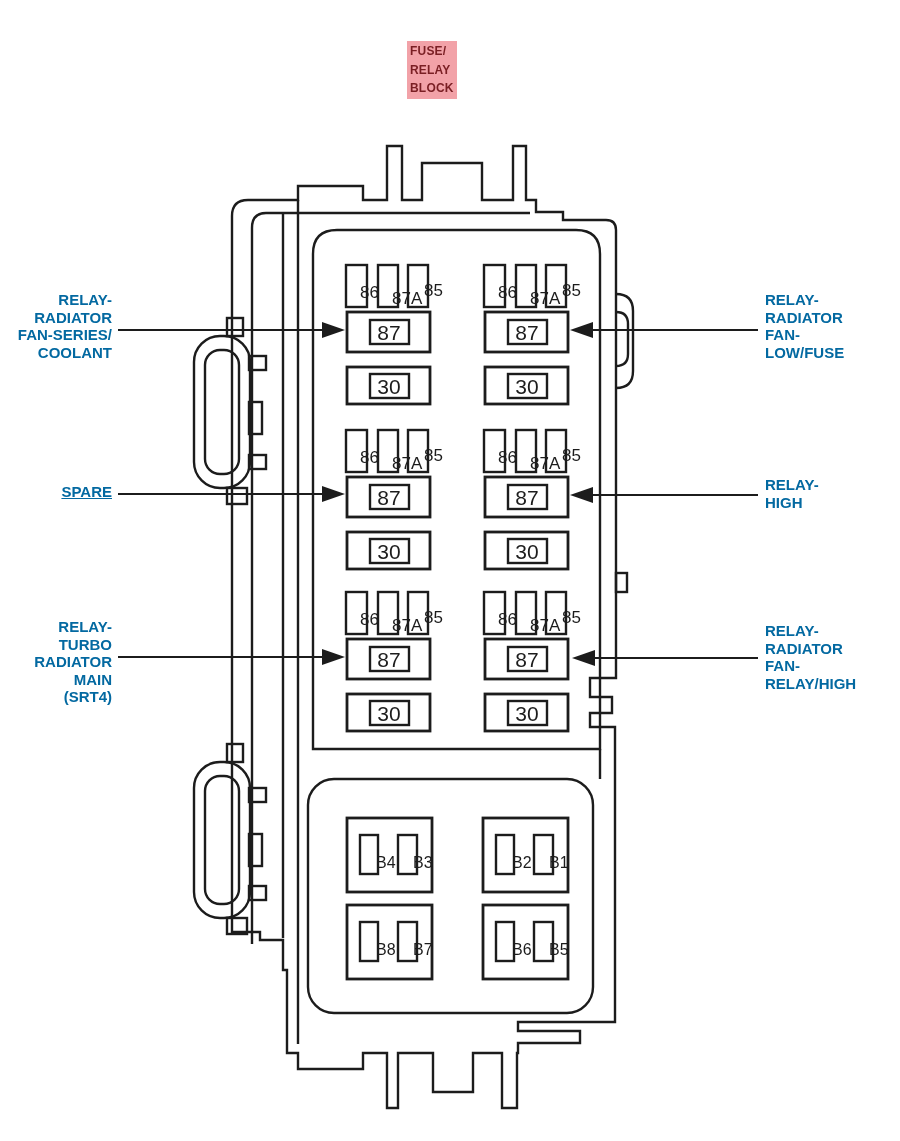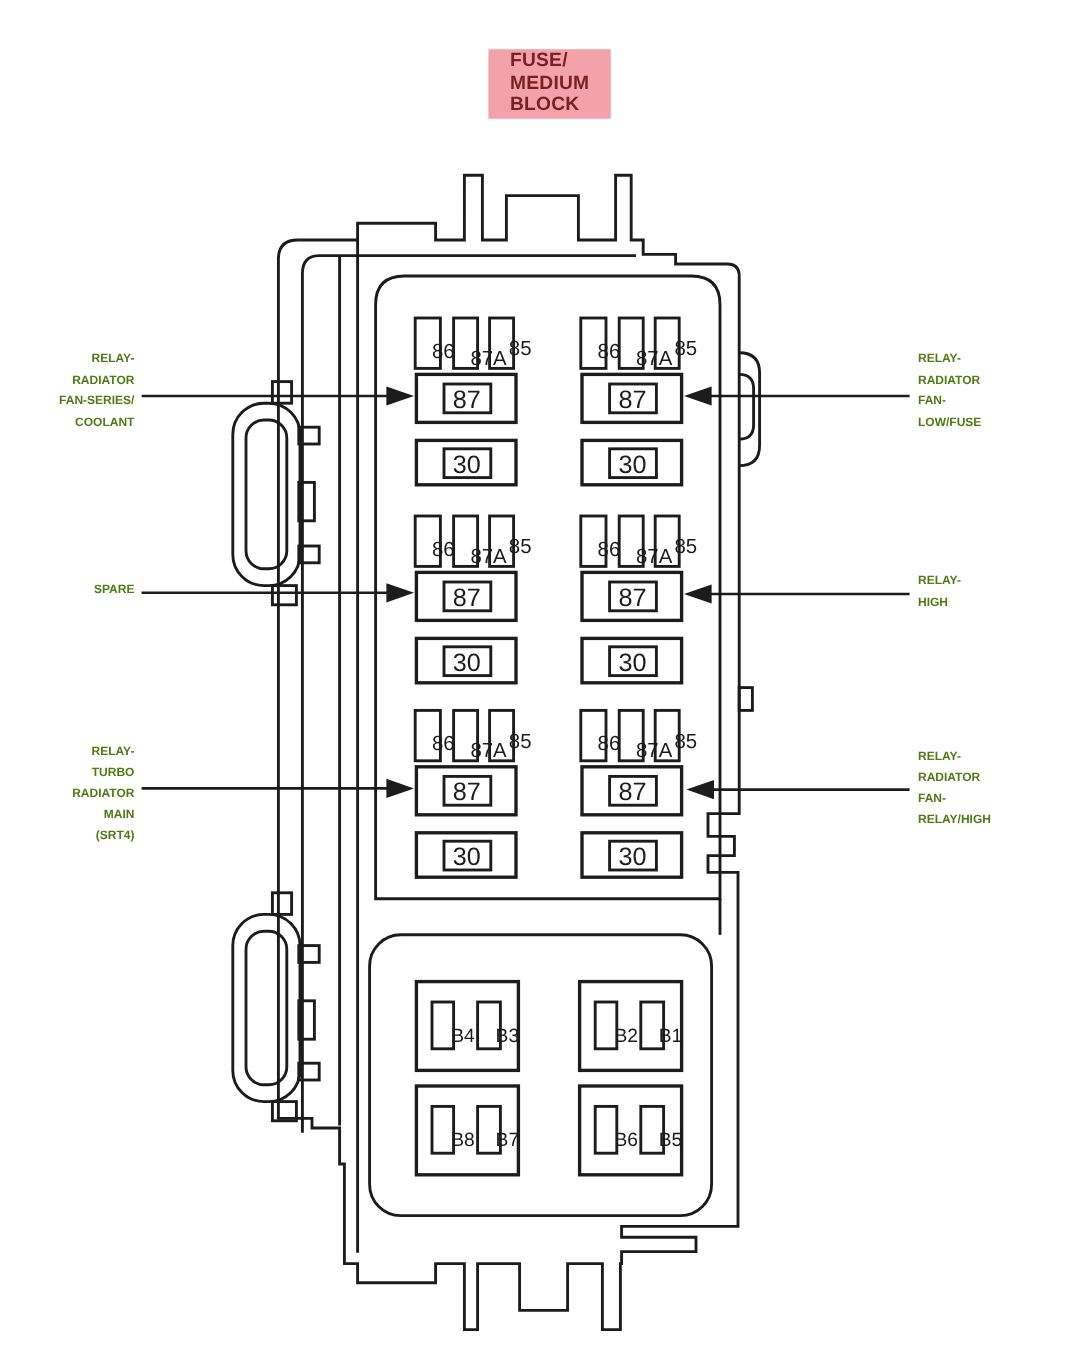--- a/index.html
+++ b/index.html
@@ -12,48 +12,48 @@
   svg .thick{ fill:none; stroke:var(--line,#1c1c1c); stroke-width:2.8; }
   svg .arrowln { stroke:var(--line,#1c1c1c); stroke-width:2.2; }
   svg .arrowhd { fill:var(--line,#1c1c1c); stroke:none; }
   svg text { fill:#1c1c1c; }
   .pinlbl  { font:17px "Liberation Sans", sans-serif; }
   .boxlbl  { font:21px "Liberation Sans", sans-serif; text-anchor:middle; }
   .fuselbl { font:16px "Liberation Sans", sans-serif; }
   .title {
     position:absolute; left:407px; top:41px;
     background:var(--title-bg,#f2a2a8); color:var(--title-fg,#7a1f24);
-    font-size:16px; font-weight:bold; line-height:18.6px;
-    padding:1px 18px; letter-spacing:0.2px;
+    font-size:12px; font-weight:bold; line-height:18.6px;
+    padding:1px 3px; letter-spacing:0.2px;
   }
   .callout {
-    position:absolute; color:#4d7c0f; font-size:10px; font-weight:bold;
+    position:absolute; color:#0369a1; font-size:15px; font-weight:bold;
     line-height:17.6px; white-space:nowrap;
   }
   .callout.left  { text-align:right; }
   .callout.right { text-align:left; }
 </style>
 </head>
 <body>
 
 <div class="stage">
 
   <div class="title">
     <div>FUSE/</div>
-    <div>MEDIUM</div>
+    <div>RELAY</div>
     <div>BLOCK</div>
   </div>
 
   <div class="callout left" style="top:291px; right:788px;">
     <div>RELAY-</div>
     <div>RADIATOR</div>
     <div>FAN-SERIES/</div>
     <div>COOLANT</div>
   </div>
-  <div class="callout left" style="top:483px; right:788px;">
+  <div class="callout left" style="top:483px; right:788px;text-decoration:underline;">
     <div>SPARE</div>
   </div>
   <div class="callout left" style="top:618px; right:788px;">
     <div>RELAY-</div>
     <div>TURBO</div>
     <div>RADIATOR</div>
     <div>MAIN</div>
     <div>(SRT4)</div>
   </div>
 

